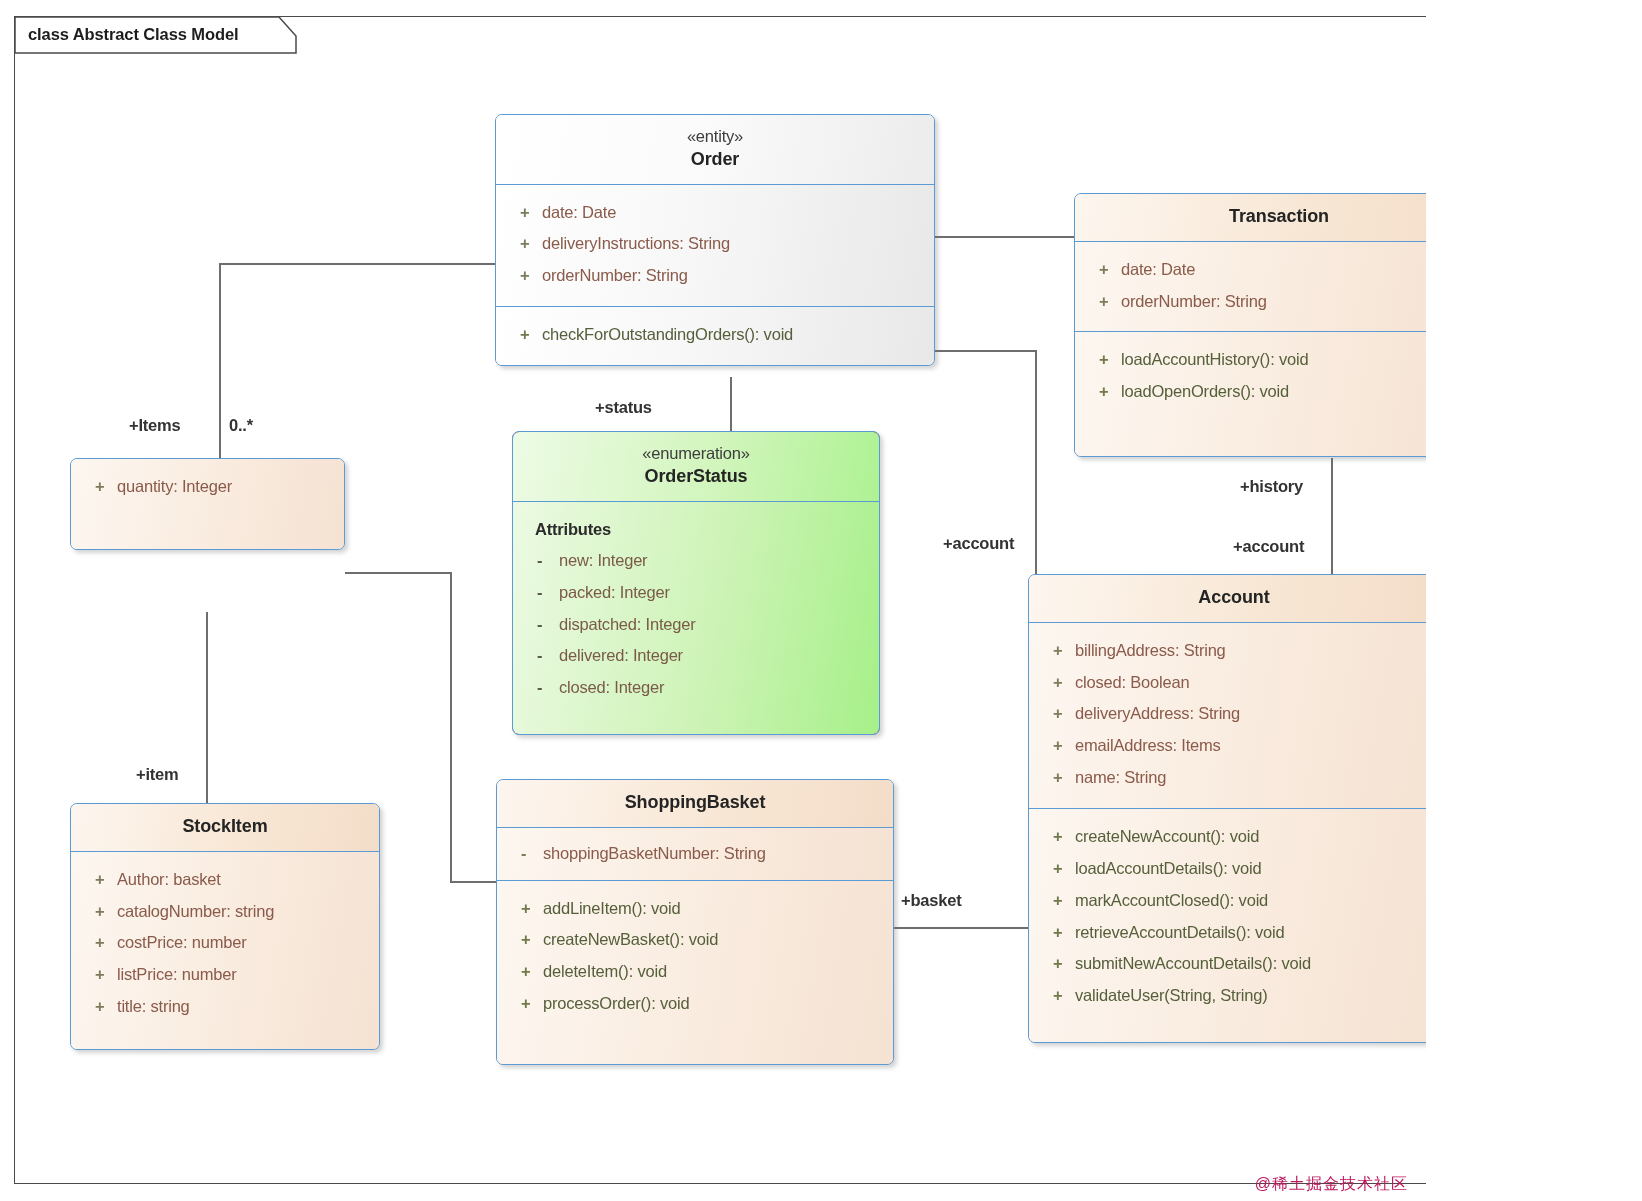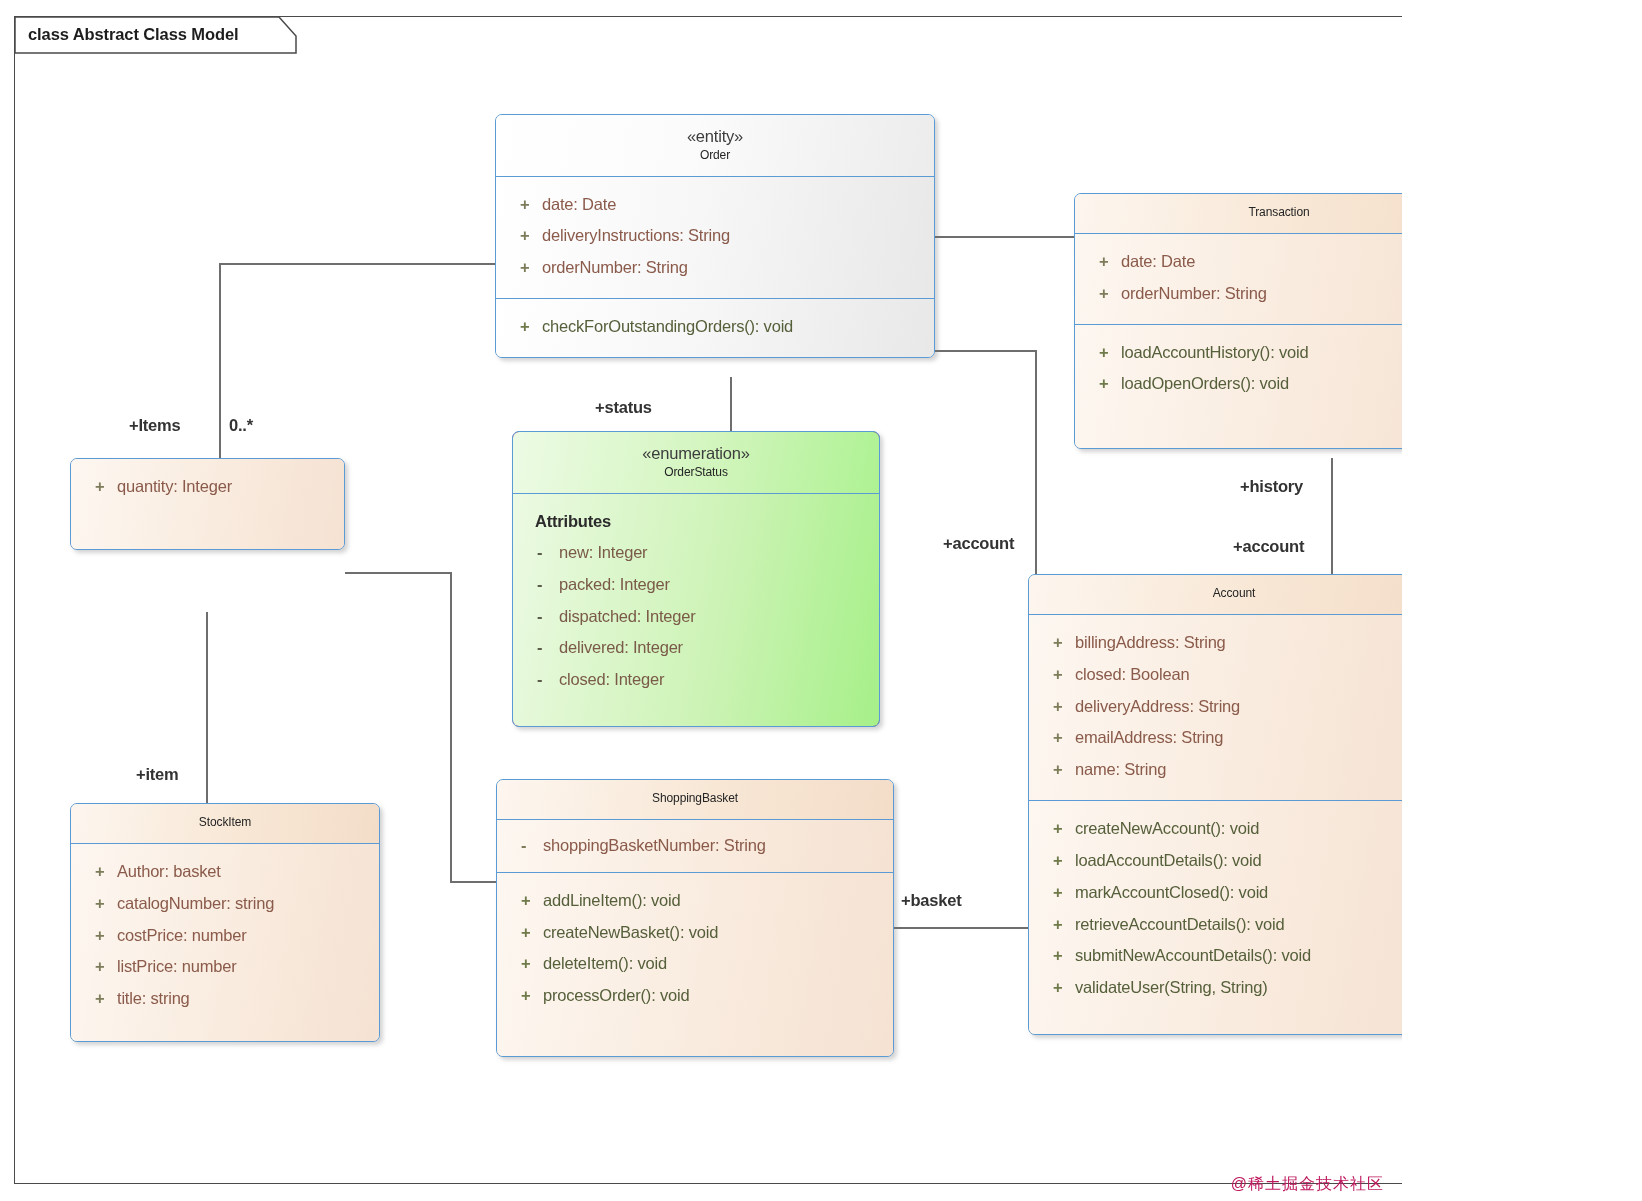--- a/index.html
+++ b/index.html
@@ -6,20 +6,21 @@
   body{
     font-family:"Liberation Sans", sans-serif;
     -webkit-font-smoothing:antialiased;
   }
   #canvas{
     position:relative;
     width:1402px;
     height:1201px;
     background:#ffffff;
     overflow:hidden;
+    padding-left:24px;
   }
 
   
   #frame{
     position:absolute;
     left:14px; top:16px;
     width:1612px; height:1168px;
     border:1.5px solid #4a4a4a;
     box-sizing:border-box;
     background:transparent;
@@ -79,22 +80,22 @@
   }
   .uml .stereo{
     display:block;
     font-size:16.5px;
     color:#3d3d3d;
     font-weight:normal;
     letter-spacing:-0.2px;
   }
   .uml .cname{
     display:block;
-    font-size:12px;
-    font-weight:normal;
+    font-size:18px;
+    font-weight:bold;
     color:#242424;
     letter-spacing:-0.1px;
   }
   .uml .cmp{
     box-sizing:border-box;
     padding:12px 8px 14px 8px;
   }
   .uml .cmp + .cmp{border-top:1.6px solid #5a9bd5;}
   .uml .row{
     display:flex;
@@ -308,21 +309,21 @@
       <div class="row">
         <span class="vis">+</span>
         <span>closed: Boolean</span>
       </div>
       <div class="row">
         <span class="vis">+</span>
         <span>deliveryAddress: String</span>
       </div>
       <div class="row">
         <span class="vis">+</span>
-        <span>emailAddress: String</span>
+        <span>emailAddress: Items</span>
       </div>
       <div class="row">
         <span class="vis">+</span>
         <span>name: String</span>
       </div>
     </div>
     <div class="cmp" style="padding-bottom:30px;">
       <div class="row op">
         <span class="vis">+</span>
         <span>createNewAccount(): void</span>

